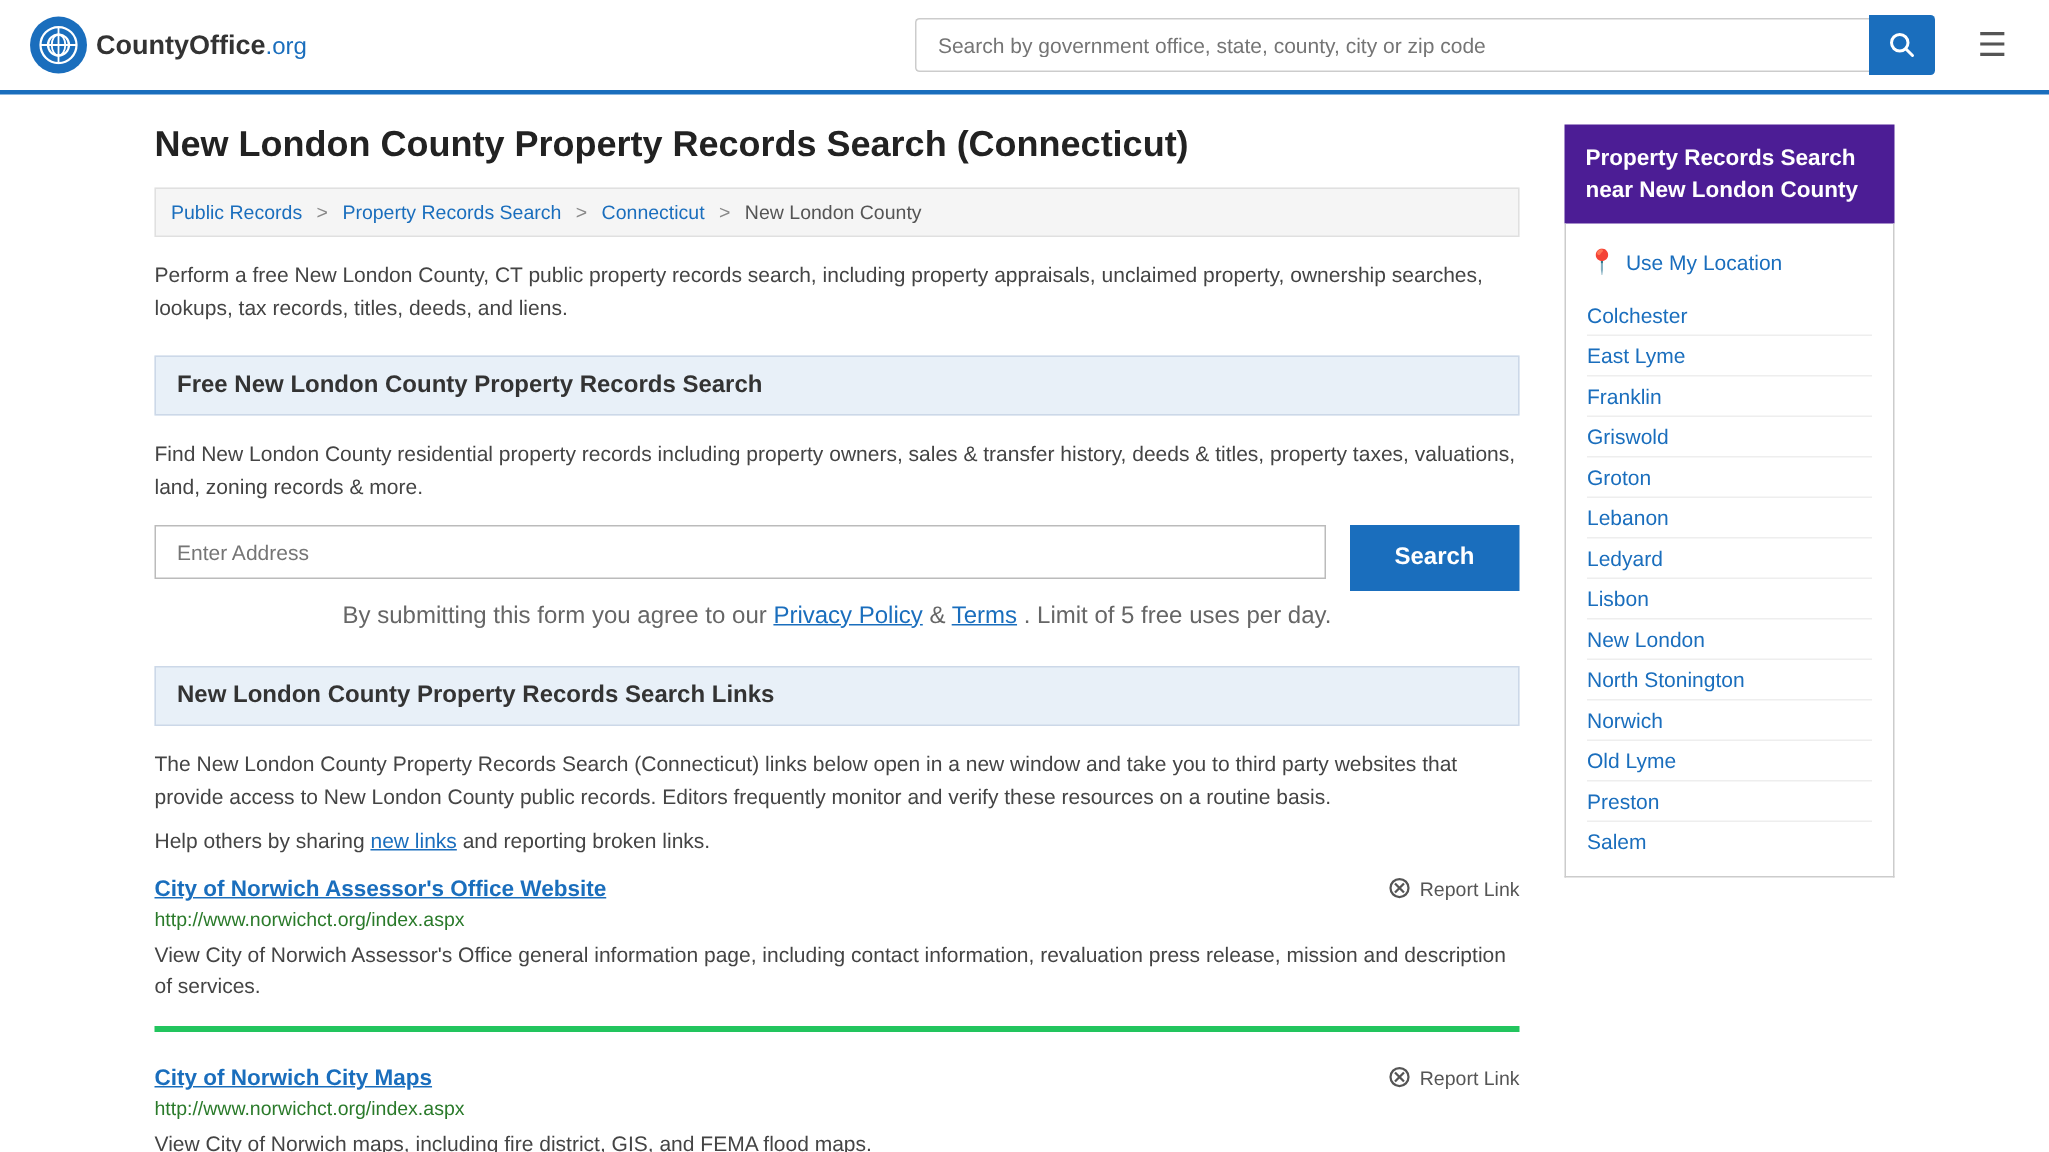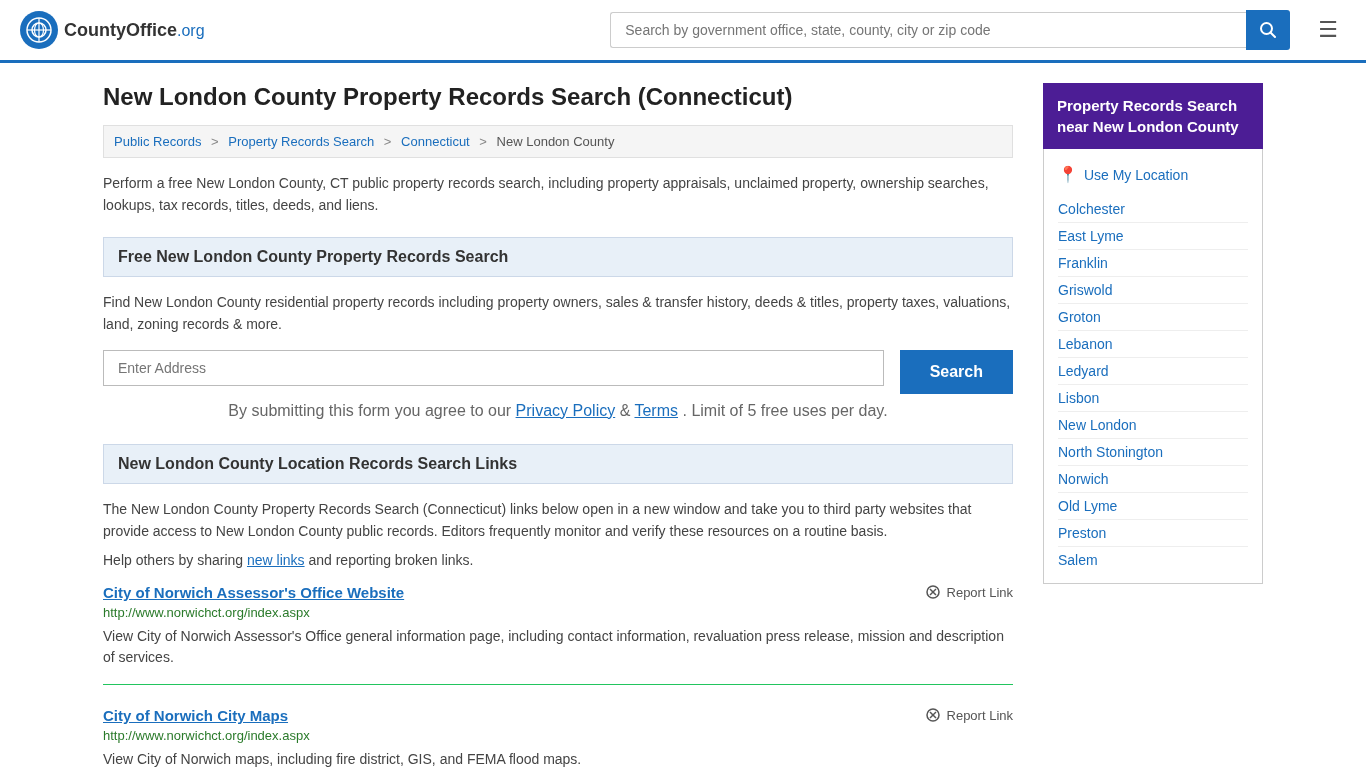--- a/index.html
+++ b/index.html
@@ -184,21 +184,21 @@
     #help-text {
       font-size: 14px;
       color: #444;
       margin-bottom: 16px;
     }
     #help-text a { color: #1a6ebd; text-decoration: underline; }
 
     .link-item {
       margin-bottom: 22px;
       padding-bottom: 16px;
-      border-bottom: 1px solid #22c55e;
+      border-bottom: 4px solid #22c55e;
     }
 
     .link-item-header {
       display: flex;
       justify-content: space-between;
       align-items: flex-start;
       margin-bottom: 4px;
     }
 
     .link-item-title {
@@ -343,21 +343,21 @@
       <p id="form-disclaimer">
         <span>By submitting this form you agree to our</span>
         <a href="#">Privacy Policy</a>
         <span> &amp; </span>
         <a href="#">Terms</a>
         <span>. Limit of 5 free uses per day.</span>
       </p>
     </div>
 
     <div id="section-links">
-      <div class="section-header">New London County Location Records Search Links</div>
+      <div class="section-header">New London County Property Records Search Links</div>
       <p id="links-desc">The New London County Property Records Search (Connecticut) links below open in a new window and take you to third party websites that provide access to New London County public records. Editors frequently monitor and verify these resources on a routine basis.</p>
       <p id="help-text">
         <span>Help others by sharing</span>
         <a href="#">new links</a>
         <span> and reporting broken links.</span>
       </p>
 
       <div class="link-item">
         <div class="link-item-header">
           <span class="link-item-title">City of Norwich Assessor's Office Website</span>

